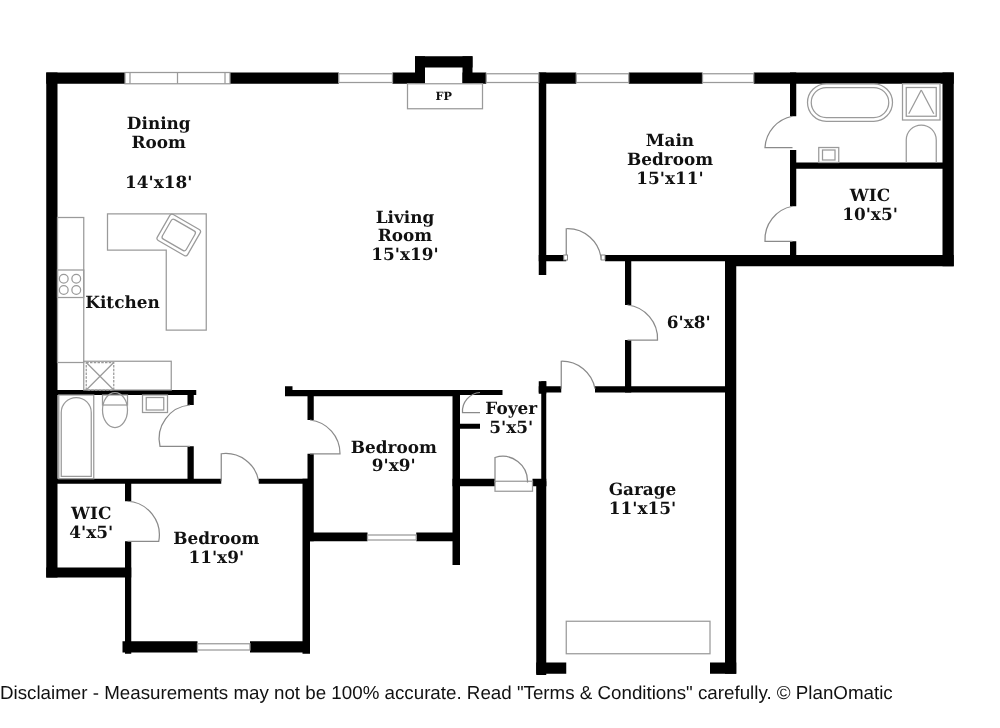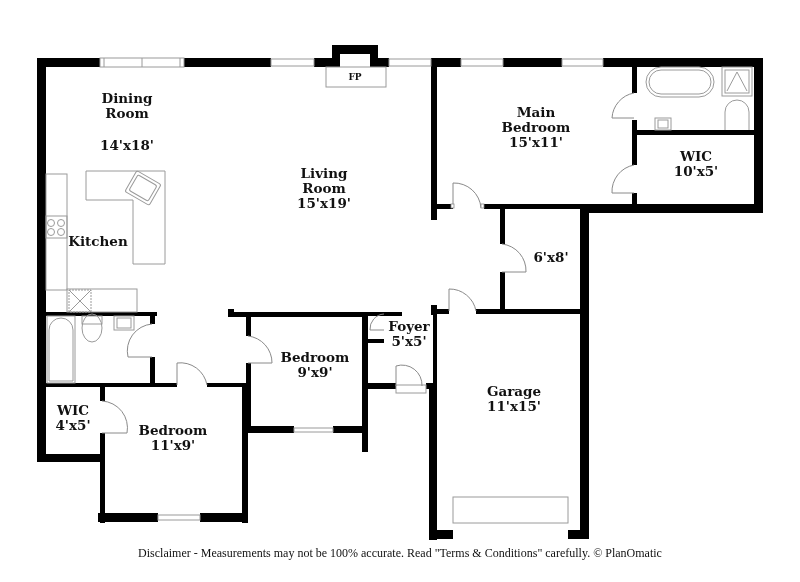--- a/index.html
+++ b/index.html
@@ -6,21 +6,21 @@
   body { width: 800px; height: 582px; position: relative; overflow: hidden; font-family: "DejaVu Serif", serif; }
   #plan { position: absolute; left: 0; top: 0; width: 800px; height: 582px; }
   .wall { fill: #000000; }
   .fix { fill: none; stroke: #9a9a9a; stroke-width: 1; }
   .fixw { fill: #ffffff; stroke: #9a9a9a; stroke-width: 1; }
   .win { fill: #ffffff; stroke: #9a9a9a; stroke-width: 1; }
   .door { fill: none; stroke: #8a8a8a; stroke-width: 1; }
   .dnub { fill: #ffffff; stroke: #8a8a8a; stroke-width: 0.8; }
   .lbl { font-family: "DejaVu Serif", serif; font-weight: bold; font-size: 13.5px; fill: #111111; text-anchor: middle; }
   .lbl-sm { font-family: "DejaVu Serif", serif; font-weight: bold; font-size: 9px; fill: #111111; text-anchor: middle; }
-  #disclaimer { position: absolute; left: 0; width: 800px; top: 546px; text-align: center; font-family: Liberation Serif, serif; font-size: 12px; color: #111111; }
+  #disclaimer { position: absolute; left: 0; width: 800px; top: 546px; font-family: Liberation Sans, sans-serif; font-size: 15px; color: #111111; }
 </style>
 </head>
 <body>
 
 <svg id="plan" viewBox="0 0 800 582" xmlns="http://www.w3.org/2000/svg">
 
   <g>
 
     <rect class="wall" x="37" y="58" width="63" height="9"></rect>
     <rect class="wall" x="184" y="58" width="87" height="9"></rect>

